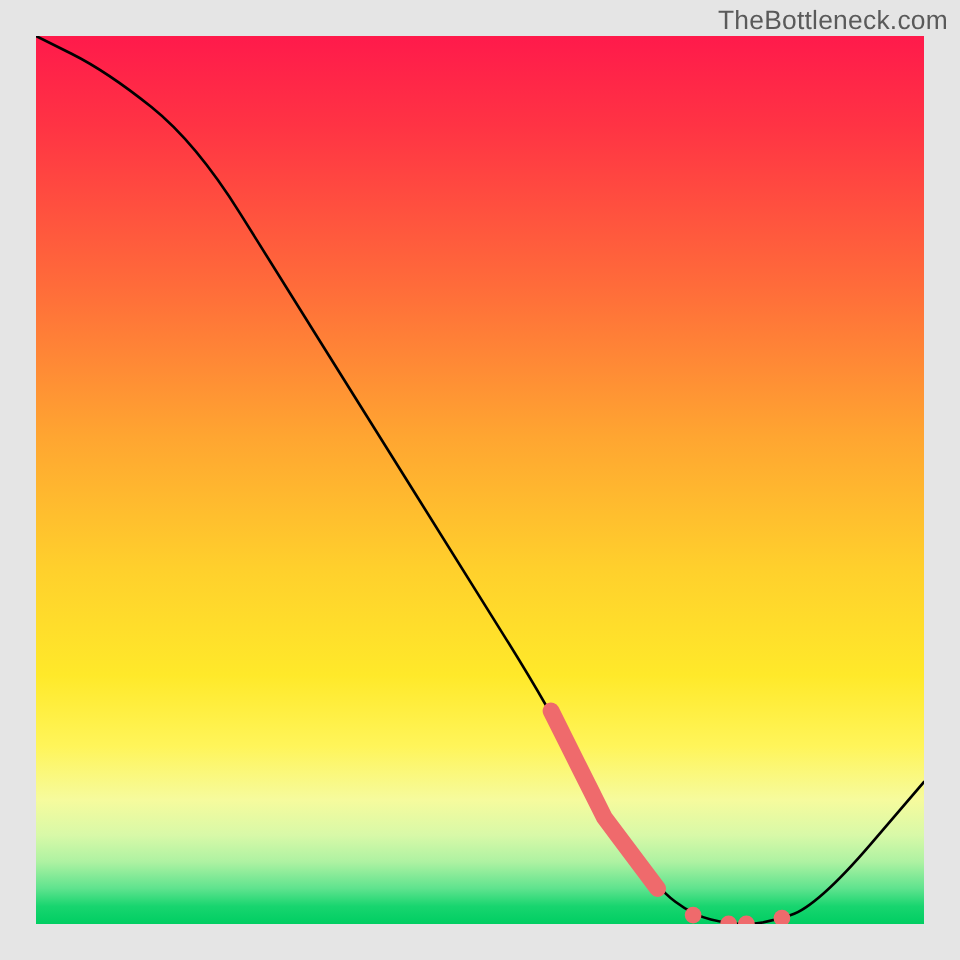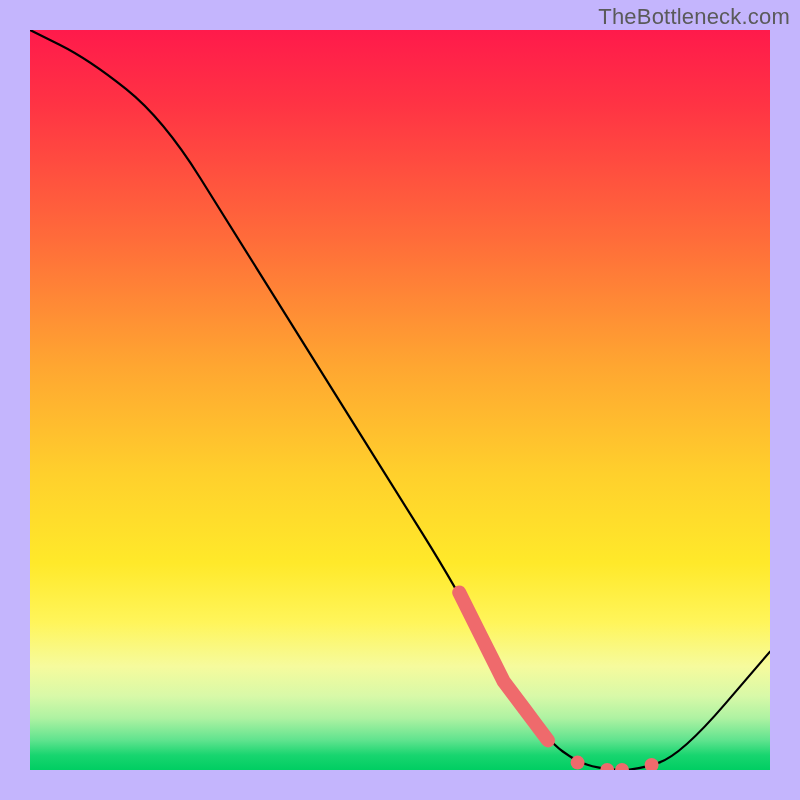--- a/index.html
+++ b/index.html
@@ -8,21 +8,21 @@
     width: 800px;
     height: 800px;
     background: #000;
     overflow: hidden;
     font-family: Arial, Helvetica, sans-serif;
   }
   .stage {
     position: relative;
     width: 800px;
     height: 800px;
-    background: #c4b5fd;
+    background: #e5e5e5;
   }
   .watermark {
     position: absolute;
     top: 4px;
     right: 10px;
     color: #5a5a5a;
     font-size: 22px;
     font-weight: 500;
     letter-spacing: 0.2px;
     user-select: none;

